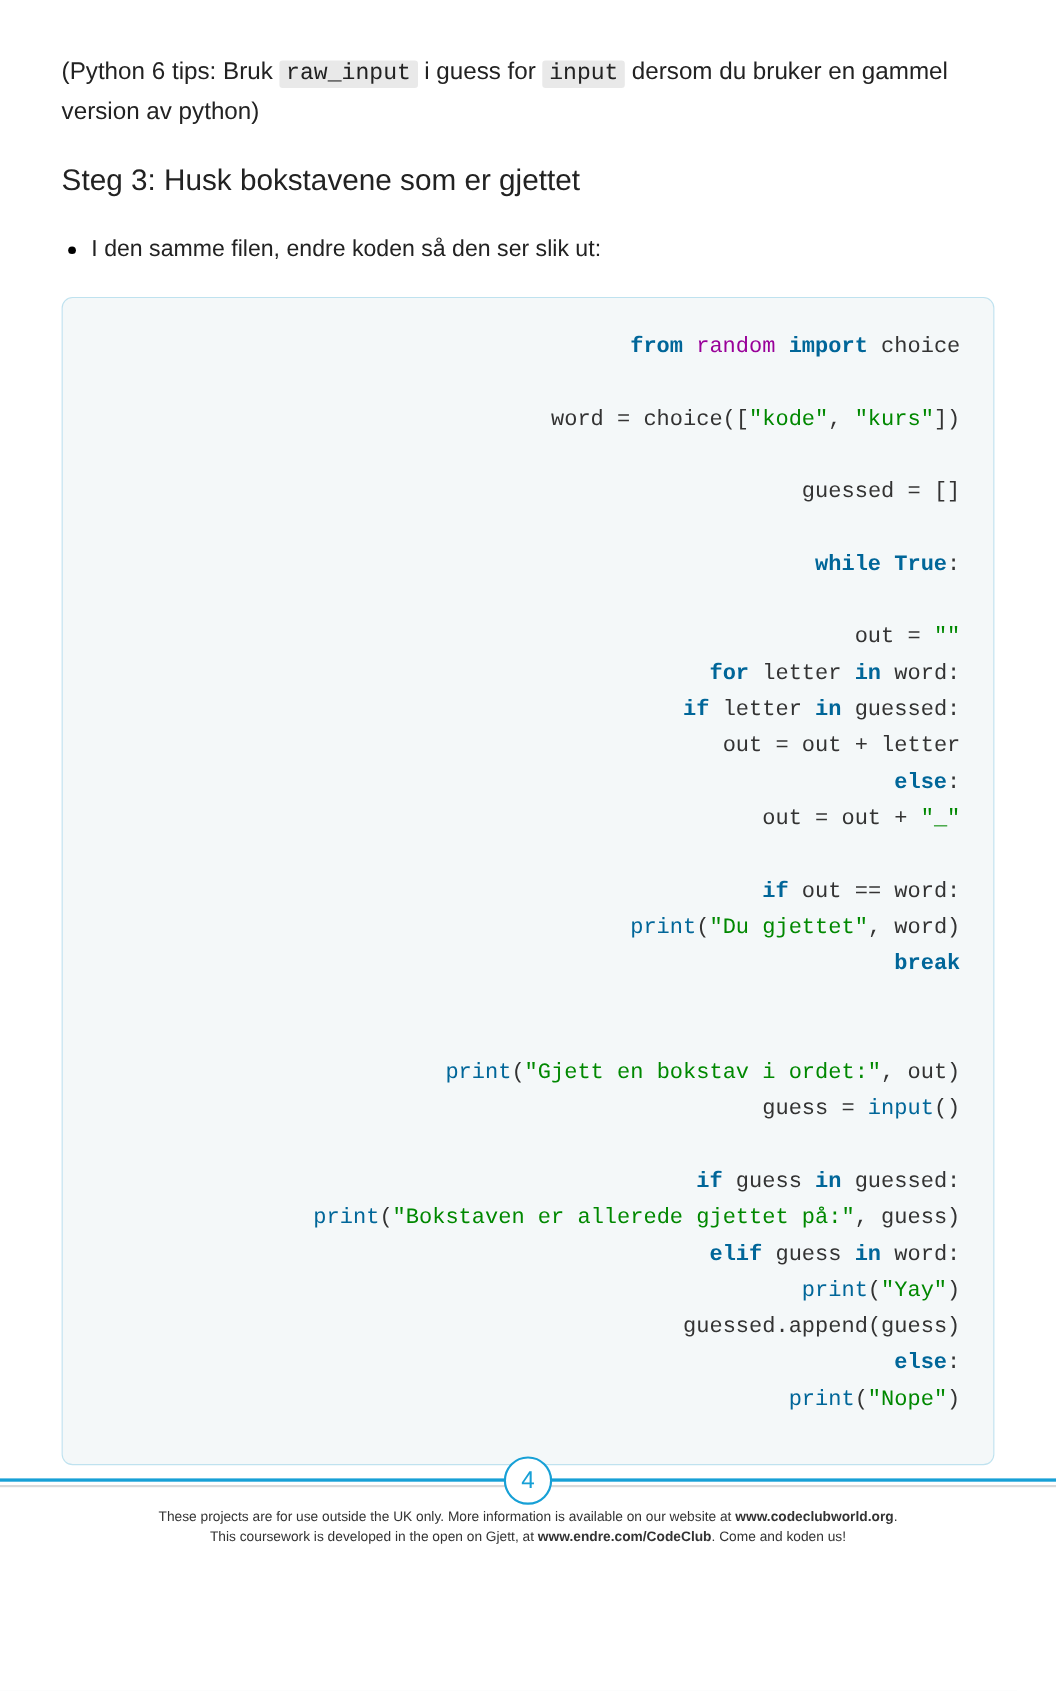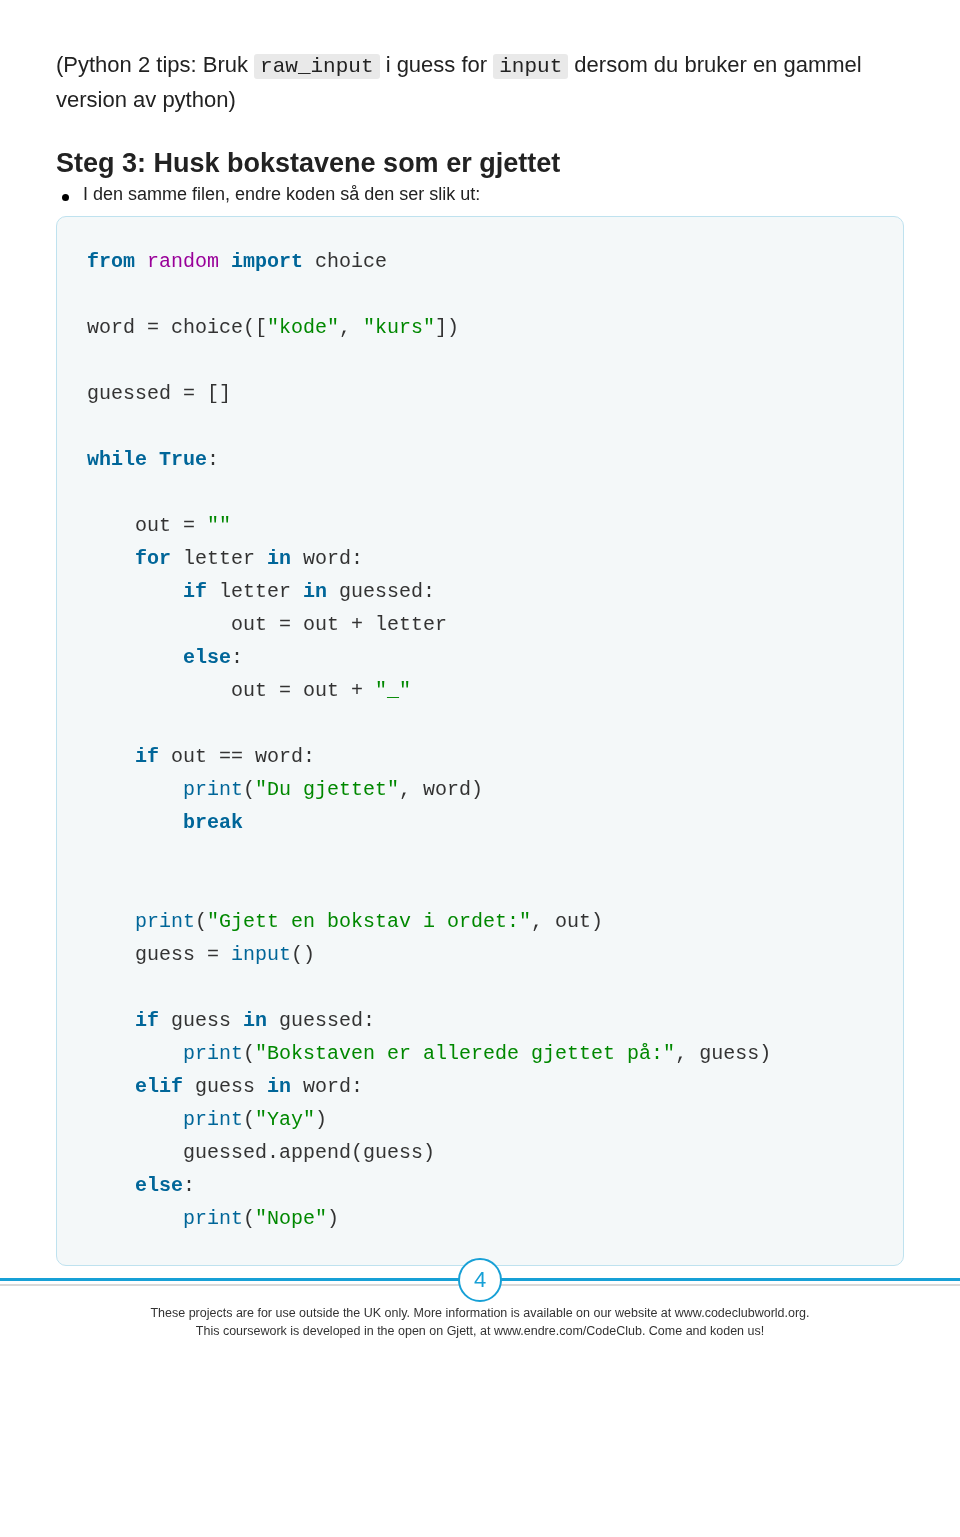--- a/index.html
+++ b/index.html
@@ -20,49 +20,50 @@
   }
   .code-chip {
     font-family: "Courier New", monospace;
     background: #e9e9e9;
     padding: 1px 6px;
     border-radius: 3px;
     font-size: 21px;
   }
   .h2 {
     font-size: 27px;
-    font-weight: bold;
-    margin: 32px 0 2px 0;
+    font-weight: normal;
+    margin: 32px 0 31px 0;
   }
   .bullet-row {
     display: flex;
     align-items: flex-start;
-    font-size: 18px;
+    font-size: 21px;
     line-height: 1.5;
-    margin-bottom: 8px;
+    margin-bottom: 28px;
   }
   .bullet-dot {
     width: 7px;
     height: 7px;
     background: #000;
     border-radius: 50%;
     margin: 13px 14px 0 6px;
     flex: 0 0 auto;
   }
   .code-block {
     border: 1.5px solid #bfe2ef;
     border-radius: 10px;
     background: #f4f8f9;
-    padding: 28px 30px 30px 30px;
+    padding: 28px 30px 42px 30px;
     font-family: Menlo, "Courier New", monospace;
     font-size: 20px;
     line-height: 1.65;
     white-space: pre;
     color: #333;
     overflow: hidden;
+    text-align: right;
   }
   .k-blue { color: #006699; font-weight: bold; }
   .k-purple { color: #990099; }
   .k-str { color: #008800; }
   .k-call { color: #006699; }
   .footer-wrap {
     position: relative;
     margin-top: -8px;
   }
   .hr1 {
@@ -93,29 +94,29 @@
     font-family: Verdana, sans-serif;
   }
   .footer-text {
     text-align: center;
     font-size: 12.5px;
     color: #333;
     line-height: 1.45;
     padding: 18px 10px 18px 10px;
     font-family: Arial, sans-serif;
   }
-  .footer-text b { font-weight: normal; }
+  .footer-text b { font-weight: bold; }
 </style>
 </head>
 <body>
 
 <div class="page">
 
   <p class="para">
-    <span>(Python 2 tips: Bruk </span><span class="code-chip">raw_input</span><span> i guess for </span><span class="code-chip">input</span><span> dersom du bruker en gammel version av python)</span>
+    <span>(Python 6 tips: Bruk </span><span class="code-chip">raw_input</span><span> i guess for </span><span class="code-chip">input</span><span> dersom du bruker en gammel version av python)</span>
   </p>
 
   <div class="h2">Steg 3: Husk bokstavene som er gjettet</div>
 
 
   <div class="bullet-row">
     <span class="bullet-dot"></span>
     <span>I den samme filen, endre koden så den ser slik ut:</span>
   </div>
 

